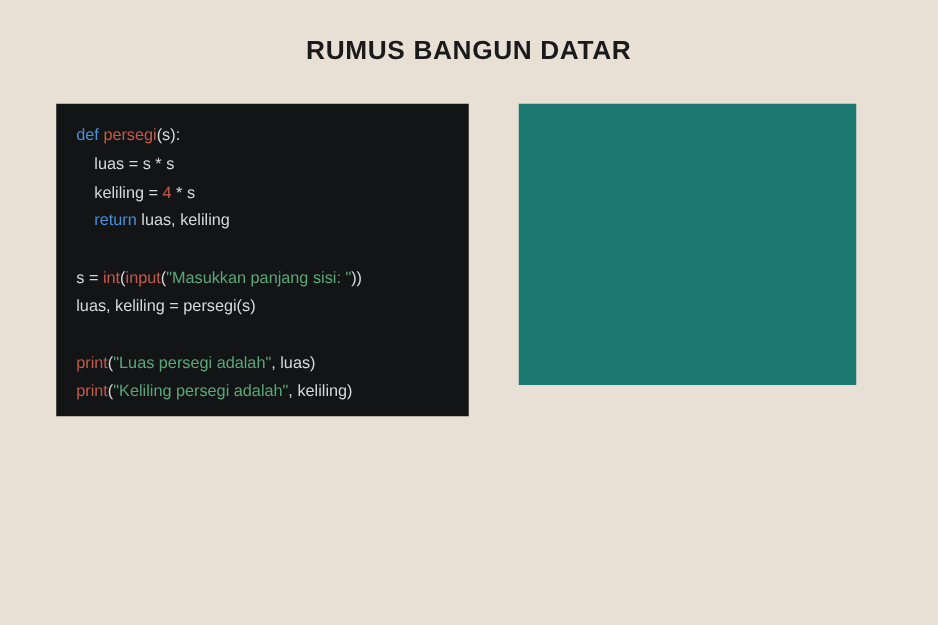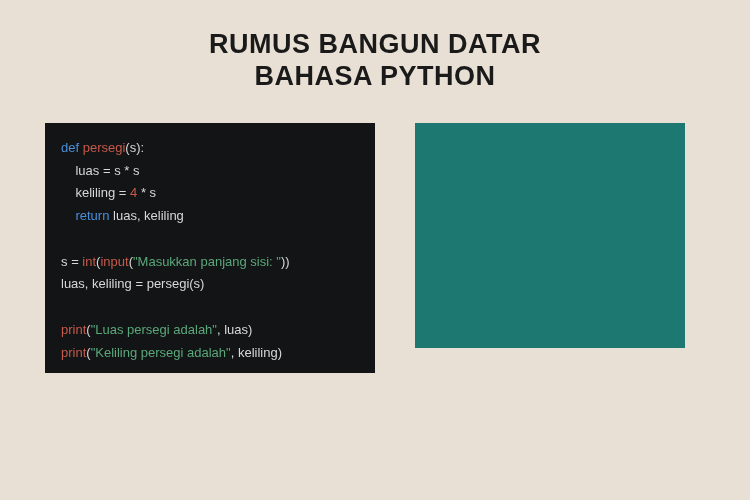--- a/index.html
+++ b/index.html
@@ -11,21 +11,21 @@
       width: 750px;
       height: 500px;
       background: #e8e0d4;
       font-family: Arial, Helvetica, sans-serif;
       overflow: hidden;
     }
     .heading {
       text-align: center;
       padding: 28px 120px 0 120px;
       font-weight: 900;
-      font-size: 27px;
+      font-size: 21px;
       line-height: 1.2;
       color: #1a1a1a;
       letter-spacing: 0.5px;
     }
     .content-row {
       display: flex;
       gap: 40px;
       padding: 30px 45px 0 45px;
     }
     .code-block {
@@ -49,21 +49,20 @@
     .op { color: #d8d8d8; }
     .num { color: #c65a4a; }
     .str { color: #5aa87a; }
     .id { color: #d8d8d8; }
   </style>
 </head>
 <body>
 
 <div class="heading">
   <div>RUMUS BANGUN DATAR</div>
-  <div>BAHASA PYTHON</div>
 </div>
 
 <div class="content-row">
   <div class="code-block"><span class="kw">def</span> <span class="fn">persegi</span><span class="id">(s):</span>
 <span class="id">    luas </span><span class="op">= </span><span class="id">s * s</span>
 <span class="id">    keliling </span><span class="op">= </span><span class="num">4</span><span class="id"> * s</span>
 <span class="kw">    return</span><span class="id"> luas, keliling</span>
 
 <span class="id">s </span><span class="op">= </span><span class="fn">int</span><span class="id">(</span><span class="fn">input</span><span class="id">(</span><span class="str">"Masukkan panjang sisi: "</span><span class="id">))</span>
 <span class="id">luas, keliling </span><span class="op">= </span><span class="id">persegi(s)</span>

